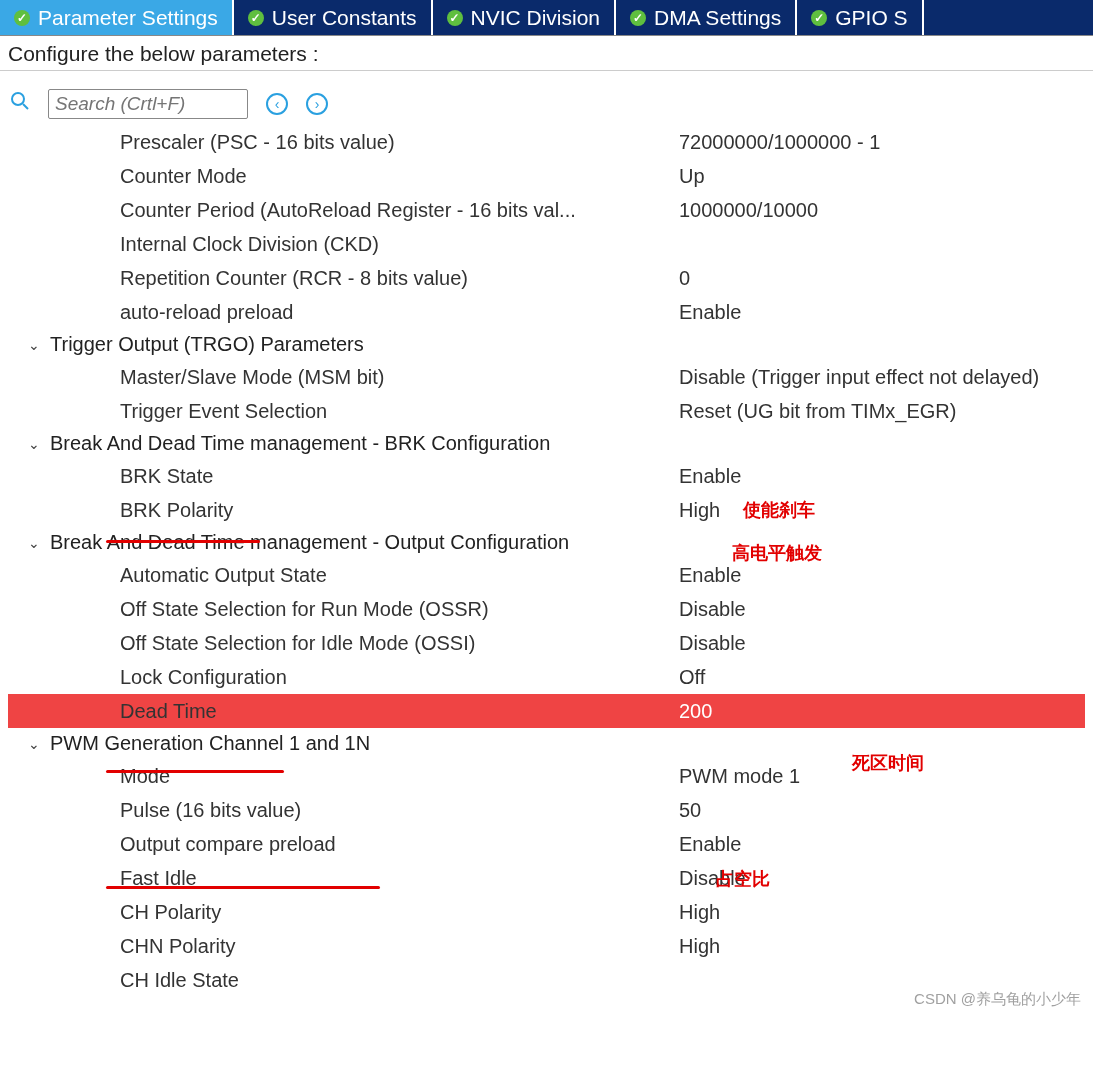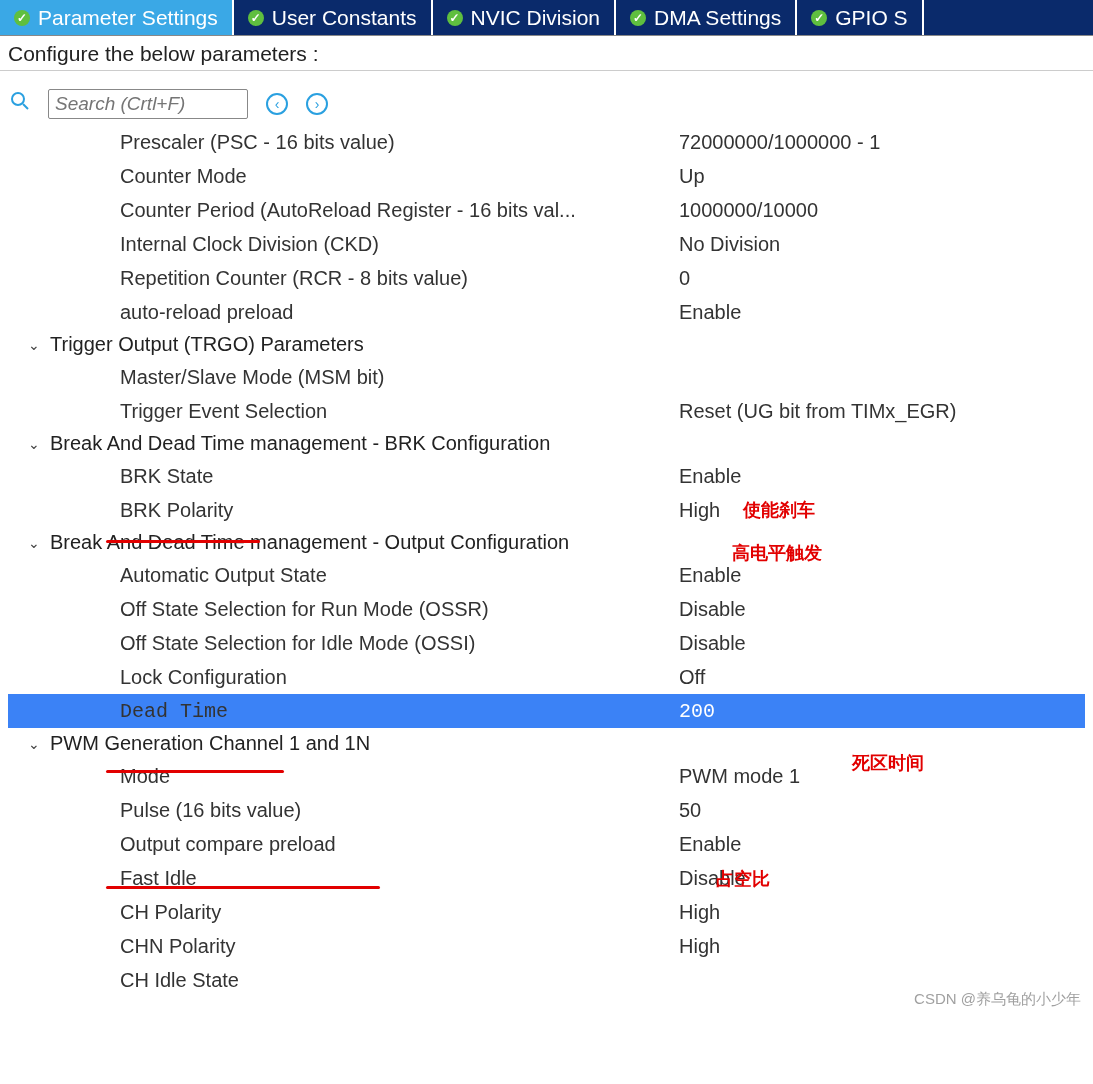--- a/index.html
+++ b/index.html
@@ -92,21 +92,21 @@
     color: #444;
     font-size: 14px;
     margin-right: 6px;
   }
   .param-row {
     display: flex;
     align-items: center;
     padding: 4px 0 4px 112px;
     min-height: 34px;
   }
-  .param-row.selected { background: #3b82f6; font-family: Liberation Mono, monospace; }
+  .param-row.selected { background: #ef4444; }
   .param-label {
     width: 544px;
     color: #333;
     white-space: nowrap;
     overflow: hidden;
     text-overflow: ellipsis;
   }
   .param-value {
     flex: 1;
     color: #333;
@@ -183,36 +183,36 @@
     <div class="param-row">
       <div class="param-label">Counter Mode</div>
       <div class="param-value">Up</div>
     </div>
     <div class="param-row">
       <div class="param-label">Counter Period (AutoReload Register - 16 bits val...</div>
       <div class="param-value">1000000/10000</div>
     </div>
     <div class="param-row">
       <div class="param-label">Internal Clock Division (CKD)</div>
-      <div class="param-value">No Division</div>
     </div>
     <div class="param-row">
       <div class="param-label">Repetition Counter (RCR - 8 bits value)</div>
       <div class="param-value">0</div>
     </div>
     <div class="param-row">
       <div class="param-label">auto-reload preload</div>
       <div class="param-value">Enable</div>
     </div>
     <div class="group-header">
       <span class="chev">⌄</span>
       <span>Trigger Output (TRGO) Parameters</span>
     </div>
     <div class="param-row">
       <div class="param-label">Master/Slave Mode (MSM bit)</div>
+      <div class="param-value">Disable (Trigger input effect not delayed)</div>
     </div>
     <div class="param-row">
       <div class="param-label">Trigger Event Selection</div>
       <div class="param-value">Reset (UG bit from TIMx_EGR)</div>
     </div>
     <div class="group-header">
       <span class="chev">⌄</span>
       <span>Break And Dead Time management - BRK Configuration</span>
     </div>
     <div class="param-row">

